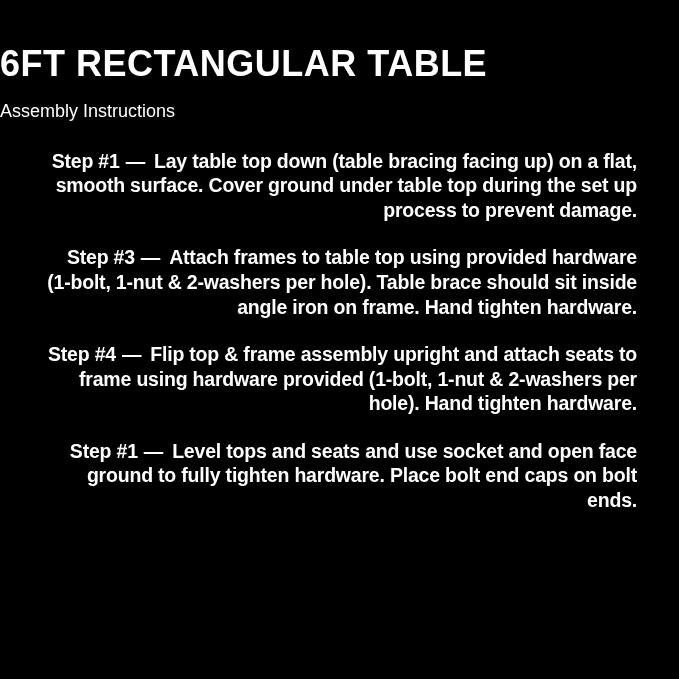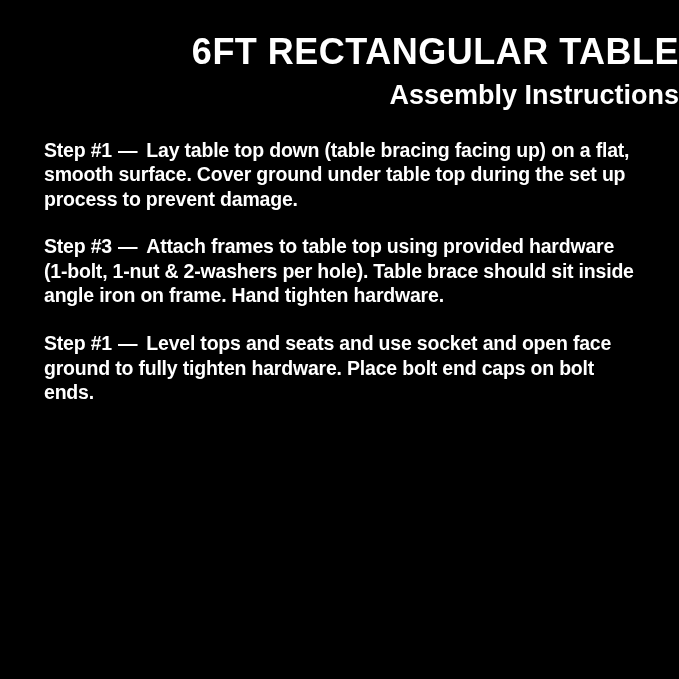--- a/index.html
+++ b/index.html
@@ -12,46 +12,46 @@
     width: 679px;
     height: 679px;
     background: #000000;
     color: #ffffff;
     font-family: "Liberation Sans", sans-serif;
     font-weight: 700;
     overflow: hidden;
     box-sizing: border-box;
   }
   .header {
-    text-align: right;
-    padding-top: 30px;
+    text-align: left;
+    padding-top: 42px;
   }
   .title {
     margin: 0;
     font-size: 36px;
     line-height: 1.2;
     letter-spacing: 0.5px;
     font-weight: 700;
   }
   .subtitle {
-    margin: 6px 0 0 0;
-    font-size: 27px;
+    margin: 16px 0 0 0;
+    font-size: 18px;
     line-height: 1.2;
-    font-weight: 700;
+    font-weight: 400;
   }
   .steps {
     padding: 26px 42px 0 44px;
   }
   .step {
     margin: 0 0 23px 0;
     font-size: 19.5px;
     line-height: 1.26;
     letter-spacing: -0.2px;
     font-weight: 700;
-    text-align: left;
+    text-align: right;
   }
   .step-separator {
     display: inline-block;
     margin: 0 9px 0 6px;
   }
 </style>
 </head>
 <body>
 
 <div class="card">
@@ -61,18 +61,19 @@
     <h2 class="subtitle">Assembly Instructions</h2>
   </div>
 
   <div class="steps">
 
     <p class="step"><span>Step #1</span><span class="step-separator">—</span><span>Lay table top down (table bracing facing up) on a flat, smooth surface. Cover ground under table top during the set up process to prevent damage.</span></p>
 
     <p class="step"><span>Step #3</span><span class="step-separator">—</span><span>Attach frames to table top using provided hardware (1-bolt, 1-nut &amp; 2-washers per hole). Table brace should sit inside angle iron on frame. Hand tighten hardware.</span></p>
 
 
+    <p class="step"><span>Step #4</span><span class="step-separator">—</span><span>Flip top &amp; frame assembly upright and attach seats to frame using hardware provided (1-bolt, 1-nut &amp; 2-washers per hole). Hand tighten hardware.</span></p>
 
     <p class="step"><span>Step #1</span><span class="step-separator">—</span><span>Level tops and seats and use socket and open face ground to fully tighten hardware. Place bolt end caps on bolt ends.</span></p>
 
   </div>
 
 </div>
 
 </body></html>

